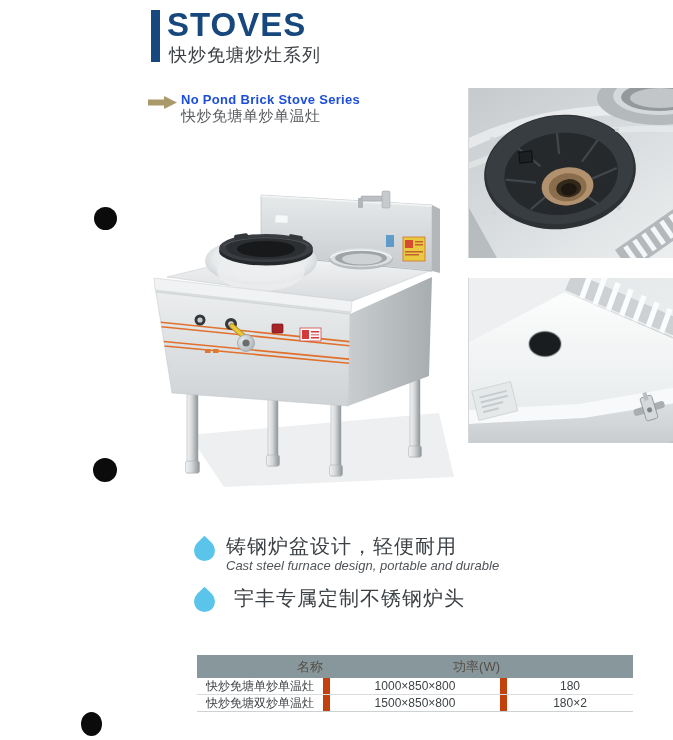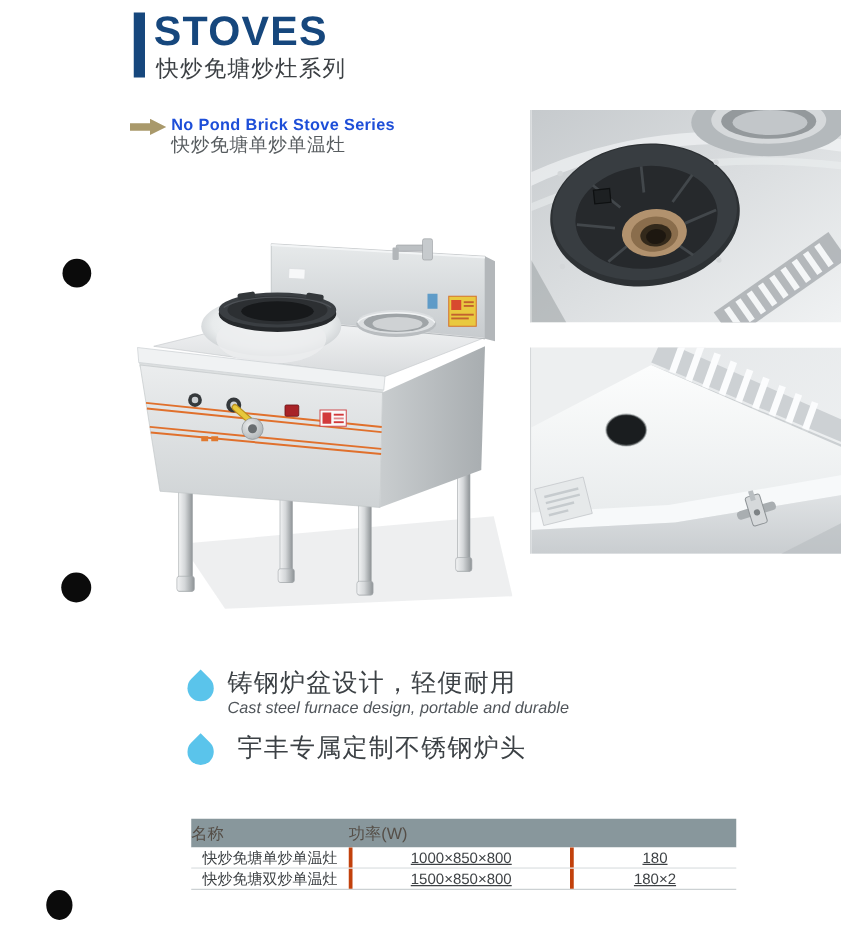--- a/index.html
+++ b/index.html
@@ -1,18 +1,18 @@
 <!DOCTYPE html>
 <html><head>
 <meta charset="utf-8">
 <style>
   html,body{margin:0;padding:0;background:#fff;}
   .page{position:relative;width:673px;height:740px;background:#ffffff;overflow:hidden;
         font-family:"Liberation Sans","DejaVu Sans",sans-serif;}
-  .abs{position:absolute;}
+  .abs{position:absolute;margin-left:44px;}
 
   
   .brand-bar{left:107px;top:10px;width:9px;height:52px;background:#16477d;}
   .page-title{left:123px;top:6px;font-size:33px;font-weight:bold;letter-spacing:1px;color:#16477d;}
   .page-sub-cn{left:125px;top:43px;font-size:18px;color:#3c4044;letter-spacing:1px;}
 
   .series-arrow{left:104px;top:95px;width:29px;height:13px;}
   .series-en{left:137px;top:92px;font-size:13px;font-weight:bold;color:#1d4ed8;letter-spacing:.3px;}
   .series-cn{left:137px;top:107px;font-size:15px;color:#585d60;letter-spacing:.5px;}
 
@@ -38,24 +38,24 @@
   .feat-en{font-size:13px;color:#50555a;}
   .f1cn{left:182px;top:533px;}
   .f1en{left:182px;top:558px;font-style:italic;}
   .f2cn{left:190px;top:585px;font-family:Liberation Serif, serif;}
   .f2en{left:182px;top:610px;}
 
   
   .spec{left:153px;top:655px;width:436px;font-size:12px;color:#3e4245;}
   .trow{display:grid;grid-template-columns:126px 177px 133px;}
   .thead{background:#88979c;color:#554e47;font-size:13px;height:23px;line-height:23px;}
-  .thead .cell{text-align:left;}
+  .thead .cell{text-align:right;}
   .tbody{height:16px;line-height:16px;border-bottom:1px solid #d8dcde;background:#fff;}
   .tbody .cell{text-align:center;}
-  .tbody .cell + .cell{border-left:3px solid #c2410c;text-decoration:underline;}
+  .tbody .cell + .cell{border-left:7px solid #c2410c;}
   .tbody:last-child{border-bottom:1px solid #ccd1d3;}
 </style>
 </head>
 <body>
 
 <div class="page">
 
   <div class="abs brand-bar"></div>
   <div class="abs page-title">STOVES</div>
   <div class="abs page-sub-cn">快炒免塘炒灶系列</div>

